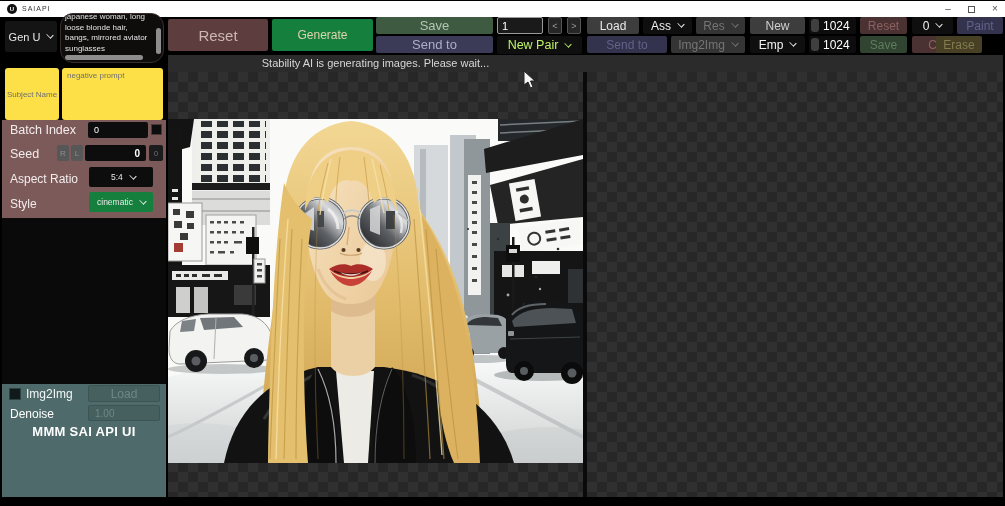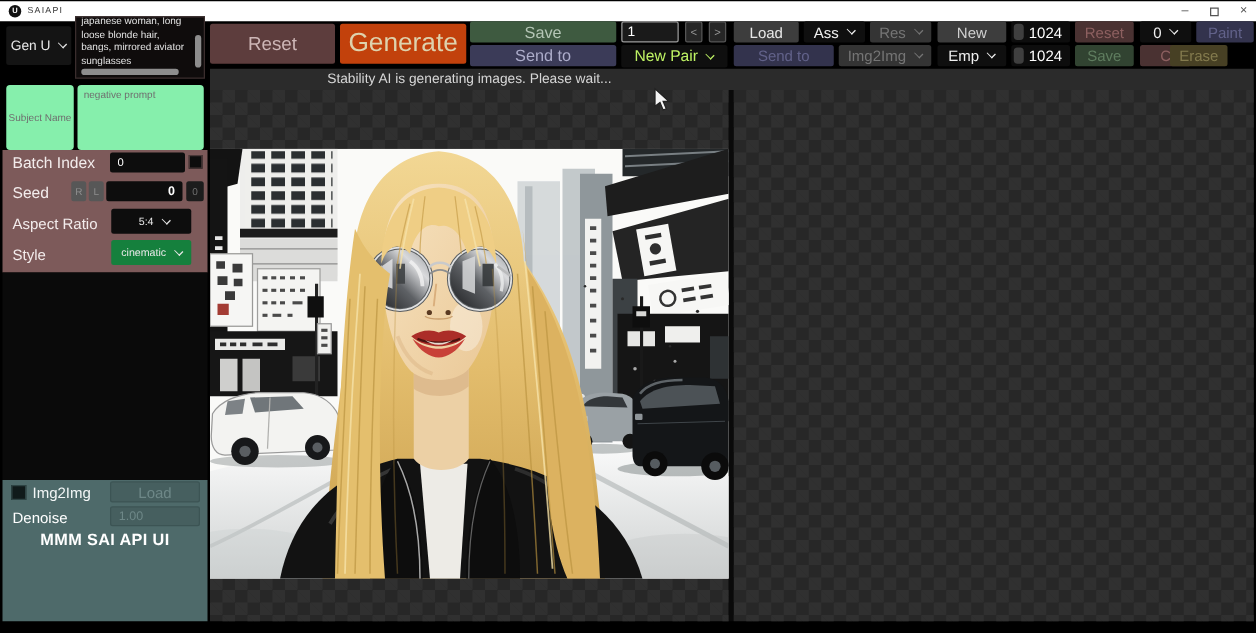--- a/index.html
+++ b/index.html
@@ -17,21 +17,21 @@
   
   .btn { position:absolute; border:none; border-radius:2px; font-size:12px; display:flex; align-items:center; justify-content:center; cursor:default; }
   .dd  { justify-content:center; gap:2px; }
   .chev { width:6px; height:6px; display:inline-block; border-right:1.6px solid currentColor; border-bottom:1.6px solid currentColor;
           transform:rotate(45deg) scaleY(.75); margin-left:5px; margin-top:-3px; flex:none; }
   .inp { position:absolute; background:#101010; border:none; color:#fff; font-size:11px; border-radius:2px; }
 
   
   .panel-maroon { position:absolute; left:2px; top:120px; width:164px; height:98px; background:#7d5a5a; }
   .lbl { position:absolute; color:#f3ecec; font-size:12.5px; }
-  .darkbox { background:#86efac; border-radius:3px; position:absolute; }
+  .darkbox { background:#fde047; border-radius:3px; position:absolute; }
 
   .teal { position:absolute; left:2px; top:384px; width:164px; height:113px; background:#4e6a6a; }
 
   
   .checker { position:absolute;
     background-color:#272727;
     background-image:
       linear-gradient(45deg,#303030 25%,transparent 25%,transparent 75%,#303030 75%),
       linear-gradient(45deg,#303030 25%,transparent 25%,transparent 75%,#303030 75%);
     background-position:0 0,10px 10px; background-size:20px 20px; }
@@ -56,28 +56,28 @@
   <div class="win-ctl" style="left:938px;">–</div>
   <div class="win-box" style="left:968px;"></div>
   <div class="win-ctl" style="left:985px;">×</div>
 </div>
 
 <div class="btn dd" style="left:5px;top:21px;width:52px;height:31px;background:#141414;color:#e8e8e8;font-size:11px;">
   <span>Gen U</span>
     <span class="chev"></span>
 </div>
 
-<div class="abs" style="left:60px;top:13px;width:104px;height:50px;background:#0f0c0c;border:1px solid #3a2d2d;border-radius:0;overflow:hidden;" role="textbox">
+<div class="abs" style="left:60px;top:13px;width:104px;height:50px;background:#0f0c0c;border:1px solid #3a2d2d;border-radius:13px;overflow:hidden;" role="textbox">
   <div style="position:absolute;left:4px;top:-2px;width:88px;color:#e3e3e3;font-size:8px;line-height:10.5px;">japanese woman, long loose blonde hair, bangs, mirrored aviator sunglasses</div>
   <div class="scroll-thumb" style="right:2px;top:14px;width:5px;height:26px;"></div>
   <div class="scroll-thumb" style="left:4px;bottom:2px;width:78px;height:5px;"></div>
 </div>
 
 <button class="btn" style="left:168px;top:19px;width:100px;height:32px;background:#5d3d3d;color:#cdb6b6;font-size:15px;">Reset</button>
-<button class="btn" style="left:272px;top:19px;width:101px;height:32px;background:#c2410c;color:#ded2ad;font-size:21px;">Generate</button>
+<button class="btn" style="left:272px;top:19px;width:101px;height:32px;background:#15803d;color:#ded2ad;font-size:12px;">Generate</button>
 
 <button class="btn" style="left:376px;top:17px;width:117px;height:17px;background:#3e5a40;color:#b4c5b5;font-size:13px;">Save</button>
 <button class="btn" style="left:376px;top:36px;width:117px;height:17px;background:#3b3b58;color:#adadcb;font-size:13px;">Send to</button>
 
 <input class="inp" style="left: 497px; top: 17px; width: 46px; height: 17px; border: 1px solid rgb(154, 154, 154); padding-left: 4px; background: rgb(26, 26, 26);" value="1">
 <button class="btn" style="left:548px;top:17px;width:14px;height:17px;background:#262626;border:1px solid #555;color:#9a9a9a;font-size:9px;">&lt;</button>
 <button class="btn" style="left:567px;top:17px;width:14px;height:17px;background:#262626;border:1px solid #555;color:#9a9a9a;font-size:9px;">&gt;</button>
 
 <div class="btn dd" style="left:497px;top:36px;width:85px;height:18px;background:#0f0f0f;color:#bef264;font-size:12.5px;">
   <span>New Pair</span>

